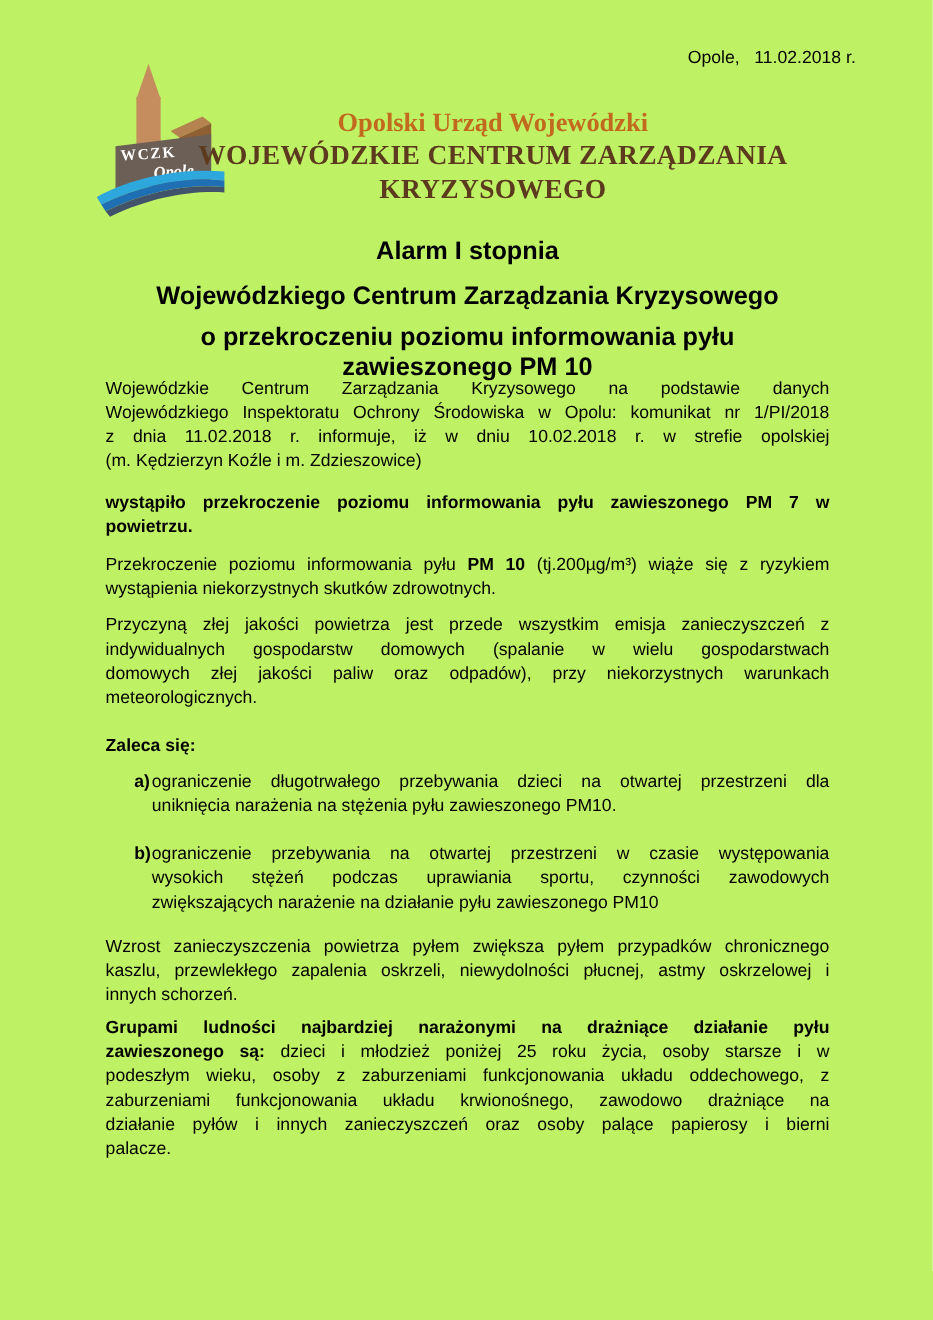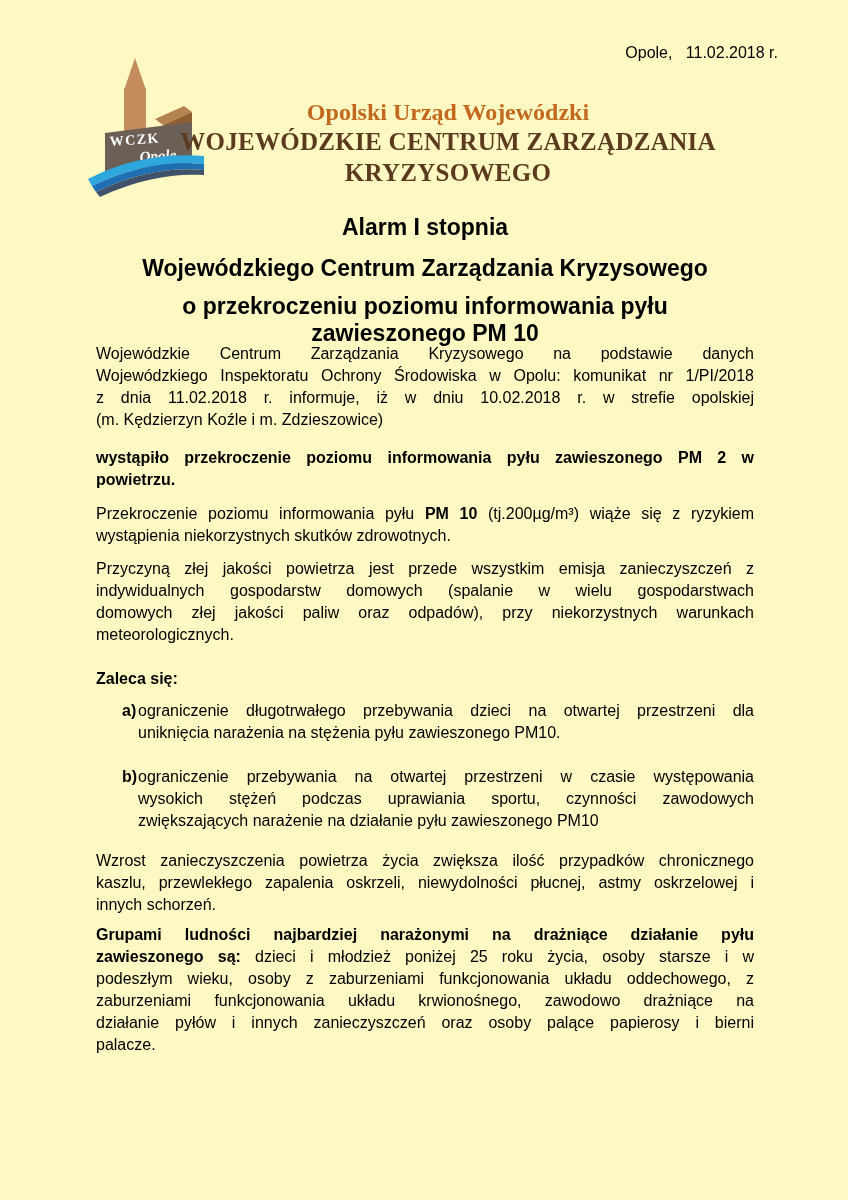--- a/index.html
+++ b/index.html
@@ -1,17 +1,17 @@
 <!DOCTYPE html>
 <html><head>
 <meta charset="utf-8">
 <style>
   html,body { margin:0; padding:0; background:#fff; }
   .page {
-    position:relative; width:848px; height:1200px; background:#fef9c3;
+    position:relative; width:848px; height:1200px; background:#bef264;
     font-family:"Liberation Sans", sans-serif; color:#000; overflow:hidden;
   }
   .dateline {
     position:absolute; top:44px; right:70px;
     font-size:16px; color:#000;
   }
   .logo { position:absolute; left:80px; top:55px; }
 
   .header-text {
     position:absolute; left:178px; top:98px; width:540px;
@@ -87,21 +87,21 @@
   </div>
 
   <div class="content">
     <div class="para mb16">
         <div class="jline"><span>Wojewódzkie Centrum Zarządzania Kryzysowego na podstawie danych</span></div>
         <div class="jline"><span>Wojewódzkiego Inspektoratu Ochrony Środowiska w Opolu: komunikat nr 1/PI/2018</span></div>
         <div class="jline"><span>z dnia 11.02.2018 r. informuje, iż w dniu 10.02.2018 r. w strefie opolskiej</span></div>
         <div class="jline last"><span>(m. Kędzierzyn Koźle i m. Zdzieszowice)</span></div>
       </div>
     <div class="para mb12">
-        <div class="jline"><span class="b">wystąpiło przekroczenie poziomu informowania pyłu zawieszonego PM 2 w</span></div>
+        <div class="jline"><span class="b">wystąpiło przekroczenie poziomu informowania pyłu zawieszonego PM 7 w</span></div>
         <div class="jline last"><span class="b">powietrzu.</span></div>
       </div>
     <div class="para mb11">
         <div class="jline"><span>Przekroczenie poziomu informowania pyłu </span><span class="b">PM 10</span><span> (tj.200µg/m³) wiąże się z ryzykiem</span></div>
         <div class="jline last"><span>wystąpienia niekorzystnych skutków zdrowotnych.</span></div>
       </div>
     <div class="para mb15">
         <div class="jline"><span>Przyczyną złej jakości powietrza jest przede wszystkim emisja zanieczyszczeń z</span></div>
         <div class="jline"><span>indywidualnych gospodarstw domowych (spalanie w wielu gospodarstwach</span></div>
         <div class="jline"><span>domowych złej jakości paliw oraz odpadów), przy niekorzystnych warunkach</span></div>
@@ -120,21 +120,21 @@
     <div class="list-item mb18">
       <span class="list-marker">b)</span>
       <div>
           <div class="jline"><span>ograniczenie przebywania na otwartej przestrzeni w czasie występowania</span></div>
           <div class="jline"><span>wysokich stężeń podczas uprawiania sportu, czynności zawodowych</span></div>
           <div class="jline last"><span>zwiększających narażenie na działanie pyłu zawieszonego PM10</span></div>
         </div>
     </div>
 
     <div class="para mb8">
-        <div class="jline"><span>Wzrost zanieczyszczenia powietrza życia zwiększa ilość przypadków chronicznego</span></div>
+        <div class="jline"><span>Wzrost zanieczyszczenia powietrza pyłem zwiększa pyłem przypadków chronicznego</span></div>
         <div class="jline"><span>kaszlu, przewlekłego zapalenia oskrzeli, niewydolności płucnej, astmy oskrzelowej i</span></div>
         <div class="jline last"><span>innych schorzeń.</span></div>
       </div>
     <div class="para">
         <div class="jline"><span class="b">Grupami ludności najbardziej narażonymi na drażniące działanie pyłu</span></div>
         <div class="jline"><span class="b">zawieszonego są:</span><span> dzieci i młodzież poniżej 25 roku życia, osoby starsze i w</span></div>
         <div class="jline"><span>podeszłym wieku, osoby z zaburzeniami funkcjonowania układu oddechowego, z</span></div>
         <div class="jline"><span>zaburzeniami funkcjonowania układu krwionośnego, zawodowo drażniące na</span></div>
         <div class="jline"><span>działanie pyłów i innych zanieczyszczeń oraz osoby palące papierosy i bierni</span></div>
         <div class="jline last"><span>palacze.</span></div>

